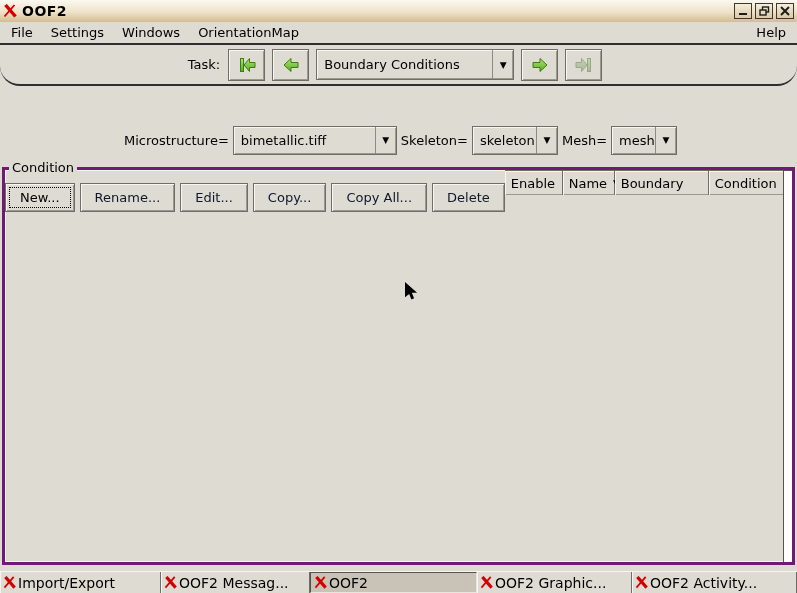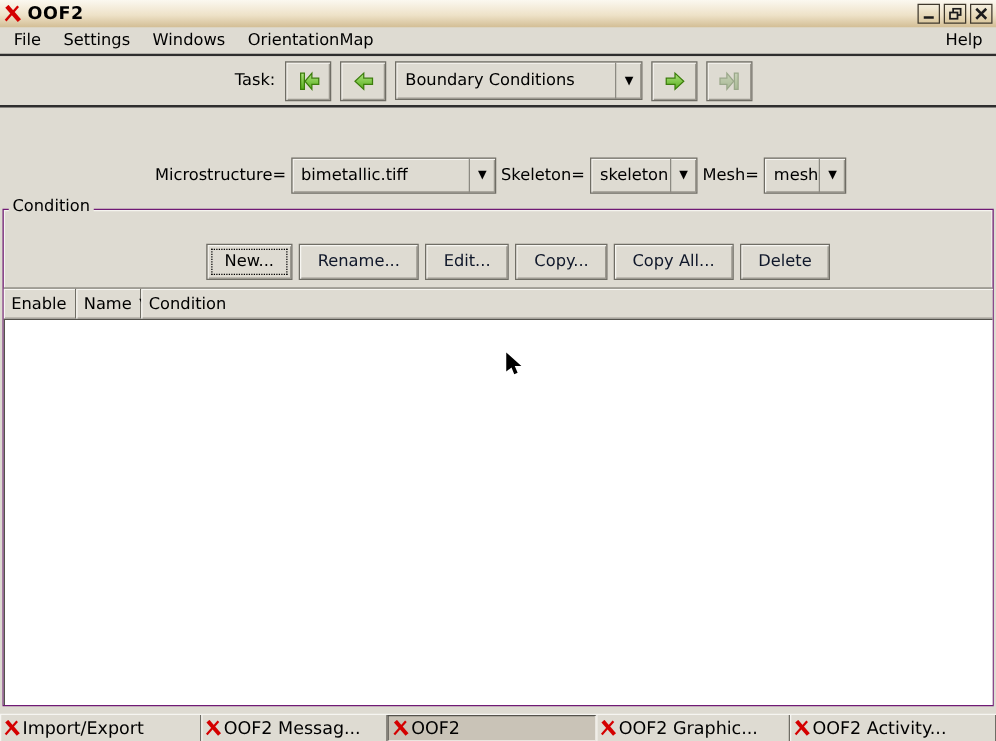--- a/index.html
+++ b/index.html
@@ -24,21 +24,21 @@
              padding:0 2px; border-bottom:2px solid #2e2e2e; }
   .menu-item { padding:3px 9px; }
   .menu-spacer { flex:1; }
 
   
   .raised { background:#dedbd2; border:1px solid #6f6d65;
             box-shadow:inset 1px 1px 0 #f7f6f2, inset -1px -1px 0 #9b988f; }
 
   
   .taskrow { height:41px; flex:none; background:#dedbd2; border-bottom:2px solid #2e2e2e;
-             display:flex; align-items:center; justify-content:center; }
+             display:flex; align-items:center; justify-content:center;border-radius:20px; }
   .task-label { margin-right:8px; }
   .nav-btn { width:37px; height:32px; margin-right:7px; display:flex; align-items:center; justify-content:center; }
   .nav-btn svg { display:block; }
   .nav-btn.disabled svg { opacity:.5; filter:saturate(.55) contrast(.8); }
   .combo { height:31px; display:flex; align-items:stretch; }
   .combo-text { display:flex; align-items:center; padding:0 7px; overflow:hidden; white-space:nowrap; }
   .combo-arrow { width:21px; flex:none; border-left:1px solid #8c8a82; display:flex;
                  align-items:center; justify-content:center; font-size:9px; }
   .task-combo { width:198px; margin-right:7px; }
   .task-combo .combo-text { flex:1; }
@@ -46,25 +46,25 @@
   
   .contextrow { height:36px; flex:none; display:flex; align-items:center; justify-content:center;margin-top:36px; }
   .ctx-label { margin:0 4px; }
   .contextrow .combo { height:29px; }
   .ms-combo { width:164px; } .ms-combo .combo-text { flex:1; }
   .sk-combo { width:86px; }  .sk-combo .combo-text { flex:1; }
   .me-combo { width:66px; }  .me-combo .combo-text { flex:1; padding-right:0; }
 
   
   .main { flex:1; padding:0 2px 6px; display:flex; min-height:0; }
-  .frame { flex:1; position:relative; margin-top:9px; display:flex; flex-direction:column;
-           border:1px solid #701a75; box-shadow:inset 1px 1px 0 #f5f4ef, inset -1px -1px 0 #f5f4ef; }
+  .frame { flex:1; position:relative; margin-top:9px; display:flex; flex-direction:row;
+           border:3px solid #701a75; box-shadow:inset 1px 1px 0 #f5f4ef, inset -1px -1px 0 #f5f4ef; }
   .frame-label { position:absolute; top:-10px; left:4px; background:#dedbd2; padding:0 3px; }
 
-  .btn-row { display:flex; justify-content:center; gap:5px; margin:27px 0 6px; flex:none;padding-left:32px; }
+  .btn-row { display:flex; justify-content:center; gap:5px; margin:13px 0 6px; flex:none; }
   .gtk-btn { height:29px; padding:0 14px; font-size:13px; display:flex; align-items:center;
              position:relative; white-space:nowrap; }
   .gtk-btn.focused::after { content:""; position:absolute; inset:3px; border:1px dotted #000; }
   .gtk-btn.disabled { color:#0f172a; }
 
   .table-header { display:flex; height:25px; flex:none; border-top:1px solid #6f6d65; }
   .th { display:flex; align-items:center; padding:0 6px; white-space:nowrap;
         background:#dedbd2; border-right:1px solid #6f6d65;
         box-shadow:inset 1px 1px 0 #f7f6f2, inset 0 -1px 0 #9b988f; }
   .th-enable { width:58px; } .th-name { width:52px; } .th-boundary { width:94px; }
@@ -200,20 +200,23 @@
       </div>
 
       <div class="table-header">
         <span class="th th-enable">
           <span>Enable</span>
         </span>
         <span class="th th-name">
           <span>Name</span>
           <span class="sort-glyph">▼</span>
         </span>
+        <span class="th th-boundary">
+          <span>Boundary</span>
+        </span>
         <span class="th th-condition">
           <span>Condition</span>
         </span>
       </div>
 
       <div class="list"></div>
     </div>
   </div>
 
   <div class="taskbar">

